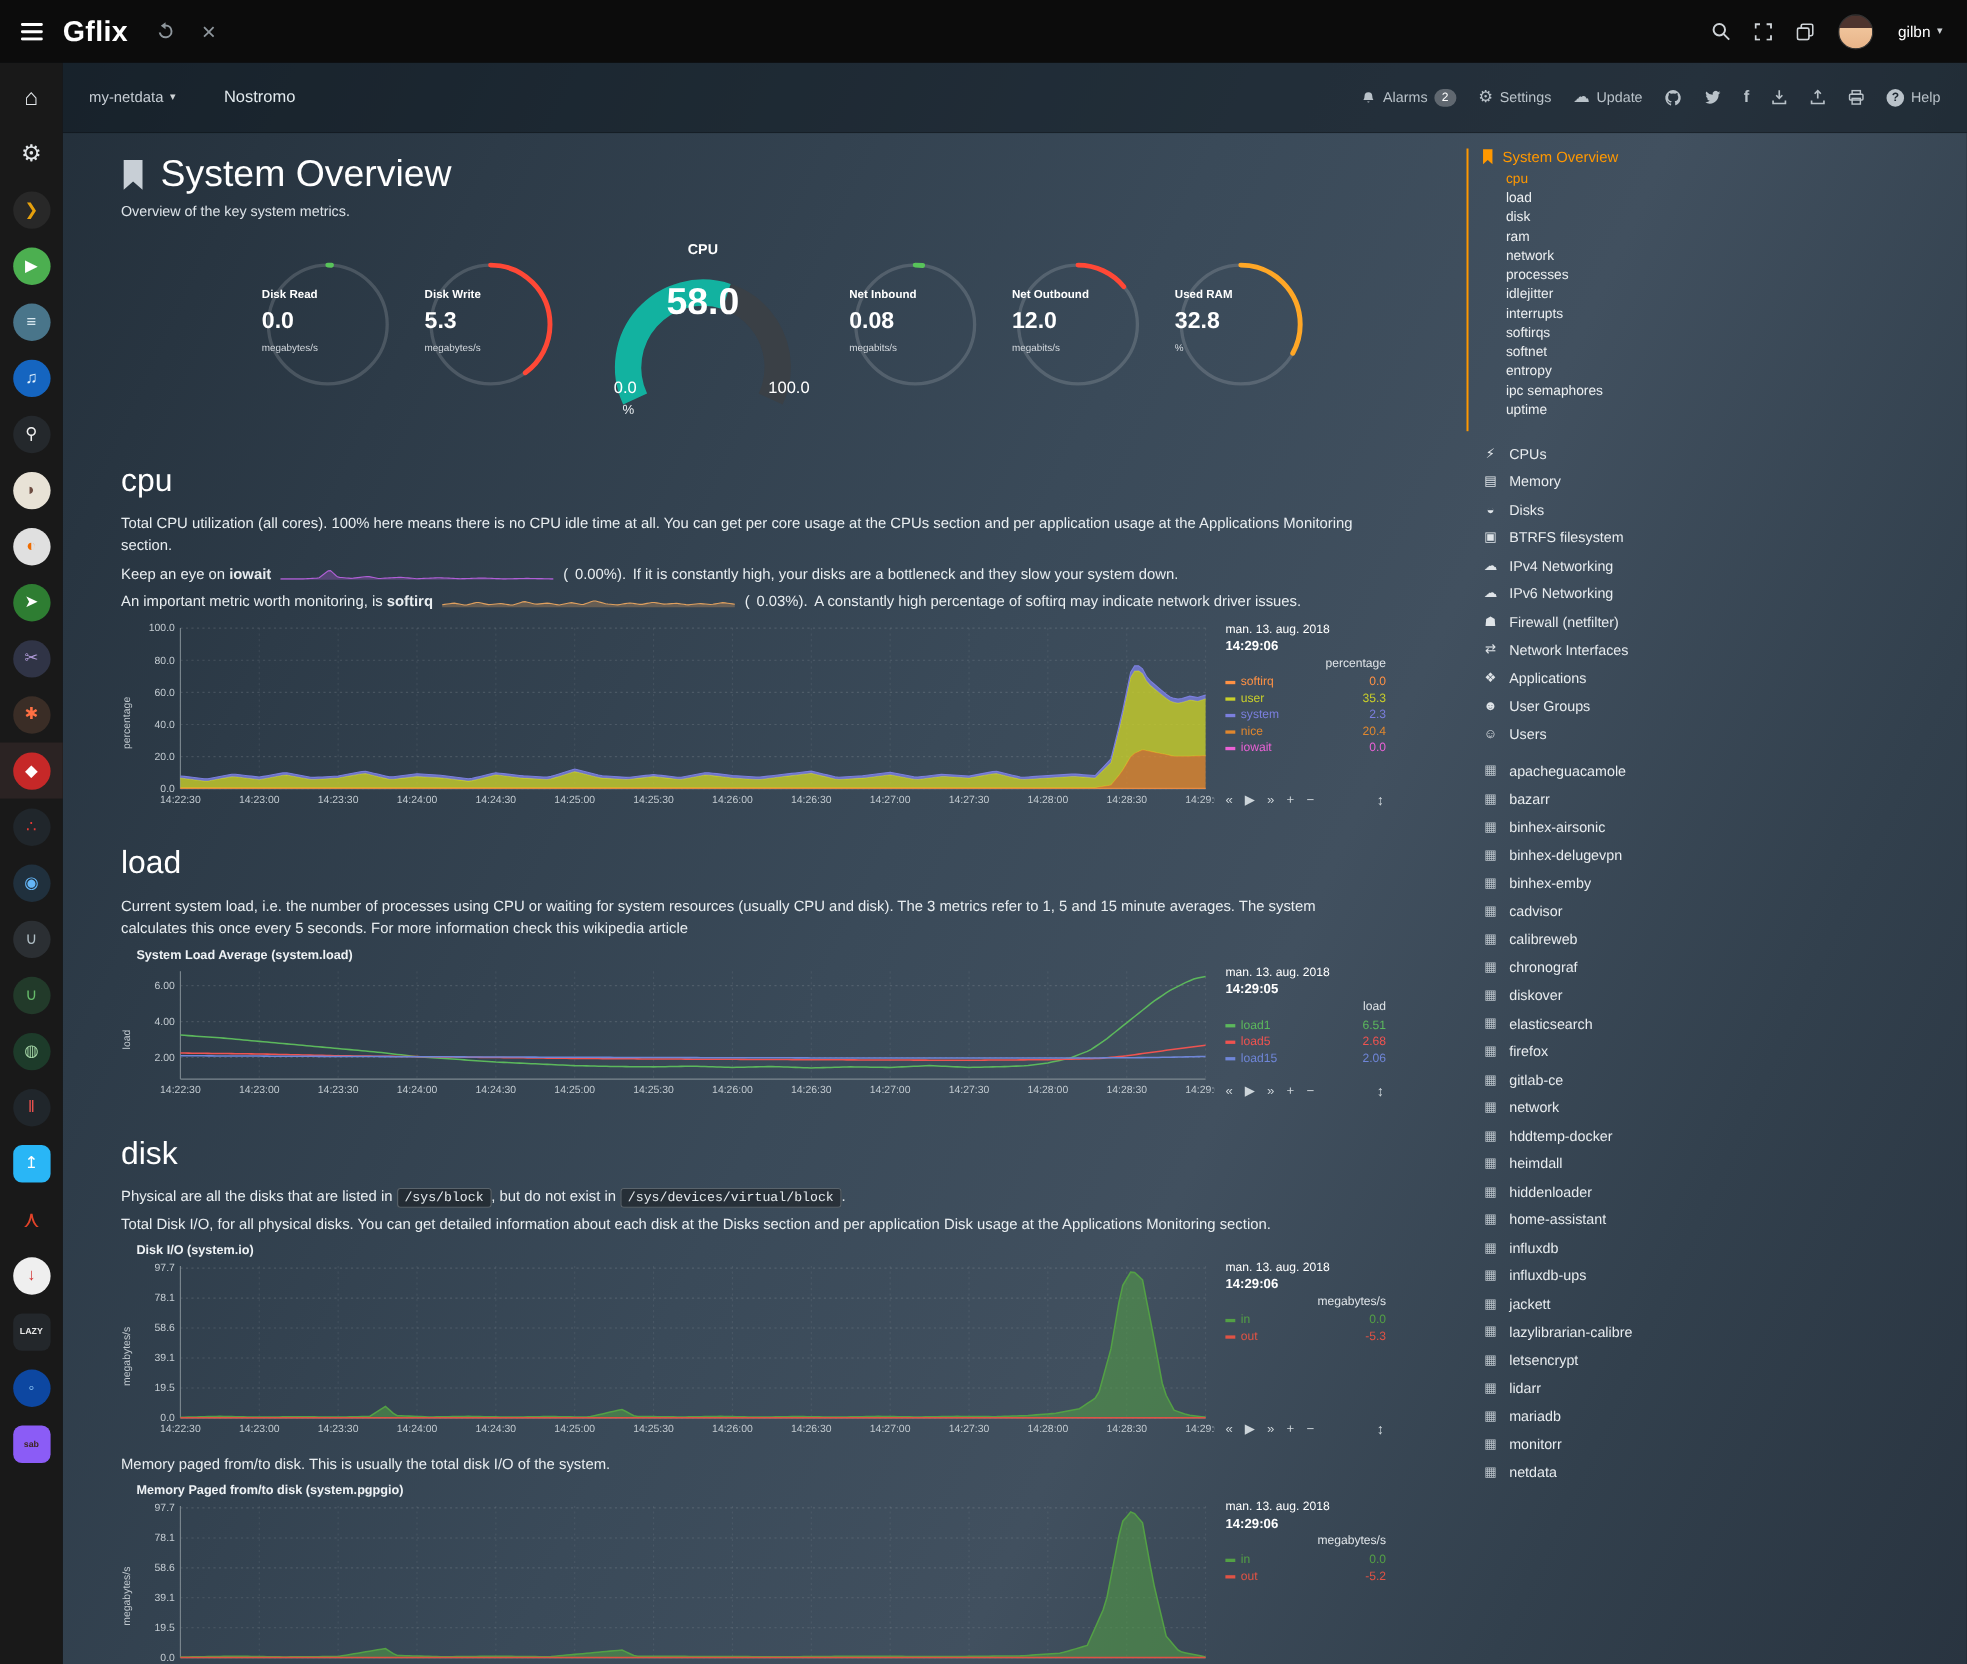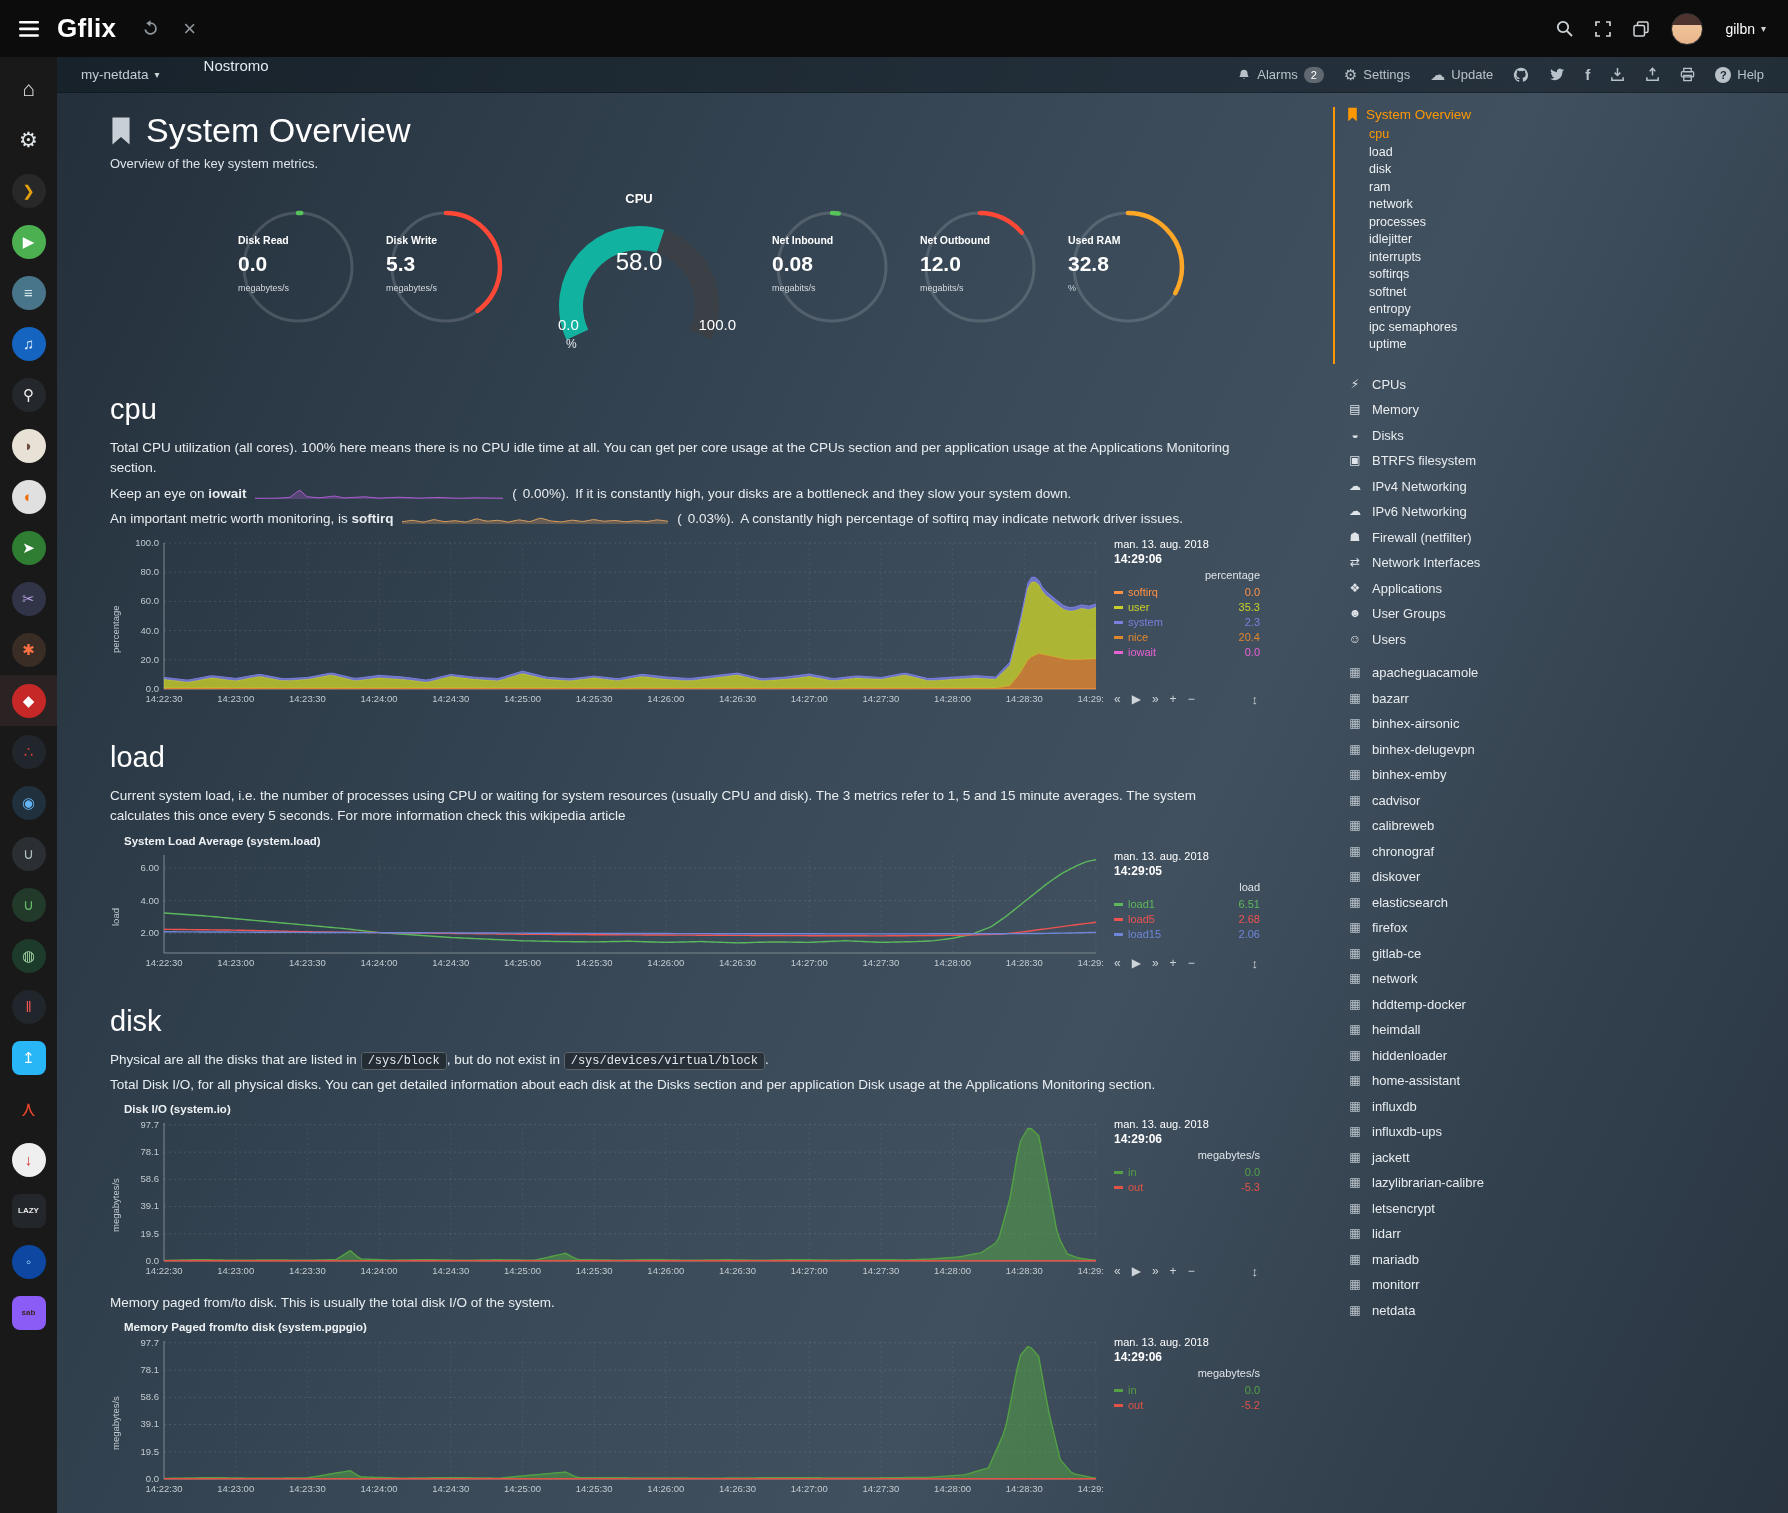--- a/index.html
+++ b/index.html
@@ -28,21 +28,21 @@
   .rail-item.active{background:#2b2323}
   .rail-badge{width:34px;height:34px;border-radius:50%;display:flex;align-items:center;justify-content:center;
               font-size:15px;line-height:1;overflow:hidden}
   .rail-badge.rounded{border-radius:8px}
   .rail-badge.plain{background:transparent!important;font-size:21px}
   .rail-badge.txt{font-size:8px;font-weight:bold;letter-spacing:0}
 
   
   .app{position:fixed;top:57px;left:57px;width:1731px;height:1456px;
        background:linear-gradient(115deg,#232f3a 0%,#2d3b48 18%,#3a4a59 45%,#41505f 62%,#32404d 82%,#293440 100%)}
-  .nd-nav{height:36px;display:flex;background:rgba(15,23,31,.55);
+  .nd-nav{height:64px;display:flex;align-items:center;background:rgba(15,23,31,.55);
           padding:0 24px;border-bottom:1px solid rgba(0,0,0,.25)}
   .server{font-size:13.5px;color:#c6cdd4;display:flex;align-items:center;gap:6px;margin-right:44px;cursor:pointer}
   .hostname{font-size:15px;color:#e2eaee}
   .nd-nav-right{margin-left:auto;display:flex;align-items:center;gap:20px;color:#b9c2c9;font-size:13px}
   .nav-item{display:flex;align-items:center;gap:6px;cursor:pointer}
   .badge{background:rgba(255,255,255,.28);color:#fff;border-radius:9px;padding:0 7px;font-size:11px;line-height:16px}
   .sym{font-size:15px;line-height:1}
   .help-ic{width:16px;height:16px;border-radius:50%;background:#b9c2c9;color:#1c2630;font-weight:bold;
            font-size:11px;display:inline-flex;align-items:center;justify-content:center}
 
@@ -63,21 +63,21 @@
 
   
   .gauges{display:flex;align-items:flex-start;gap:28px;margin:20px 0 6px 128px}
   .gauge-ring{position:relative;width:120px;height:120px;margin-top:16px;text-align:left}
   .gauge-ring .abs{position:absolute;left:0;width:100%}
   .g-title{top:27px;font-size:10.5px;font-weight:bold;color:#fff}
   .g-value{top:45px;font-size:21px;font-weight:bold;color:#fff}
   .g-unit{top:76px;font-size:9px;color:#d5dadf}
   .gauge-big{position:relative;width:210px;height:168px;text-align:center}
   .gb-title{font-size:13px;font-weight:bold;color:#fff;margin-bottom:0}
-  .gb-value{position:absolute;top:57px;left:0;right:0;font-size:24px;font-weight:normal;color:#fff}
+  .gb-value{position:absolute;top:36px;left:0;right:0;font-size:34px;font-weight:bold;color:#fff}
   .gb-min{position:absolute;bottom:26px;left:24px;font-size:15px;color:#fff}
   .gb-max{position:absolute;bottom:26px;right:8px;font-size:15px;color:#fff}
   .gb-unit{position:absolute;bottom:8px;left:32px;font-size:12px;color:#e8ecef}
 
   
   .chart-block{width:1160px;margin:8px 0 14px}
   .chart-title{font-size:11.5px;font-weight:bold;color:#eef2f5;margin:0 0 2px 14px}
   .chart-row{display:flex;align-items:stretch}
   .ylabel{width:14px;writing-mode:vertical-rl;transform:rotate(180deg);font-size:9.5px;color:#c3cbd1;
           text-align:center;padding-bottom:14px}

